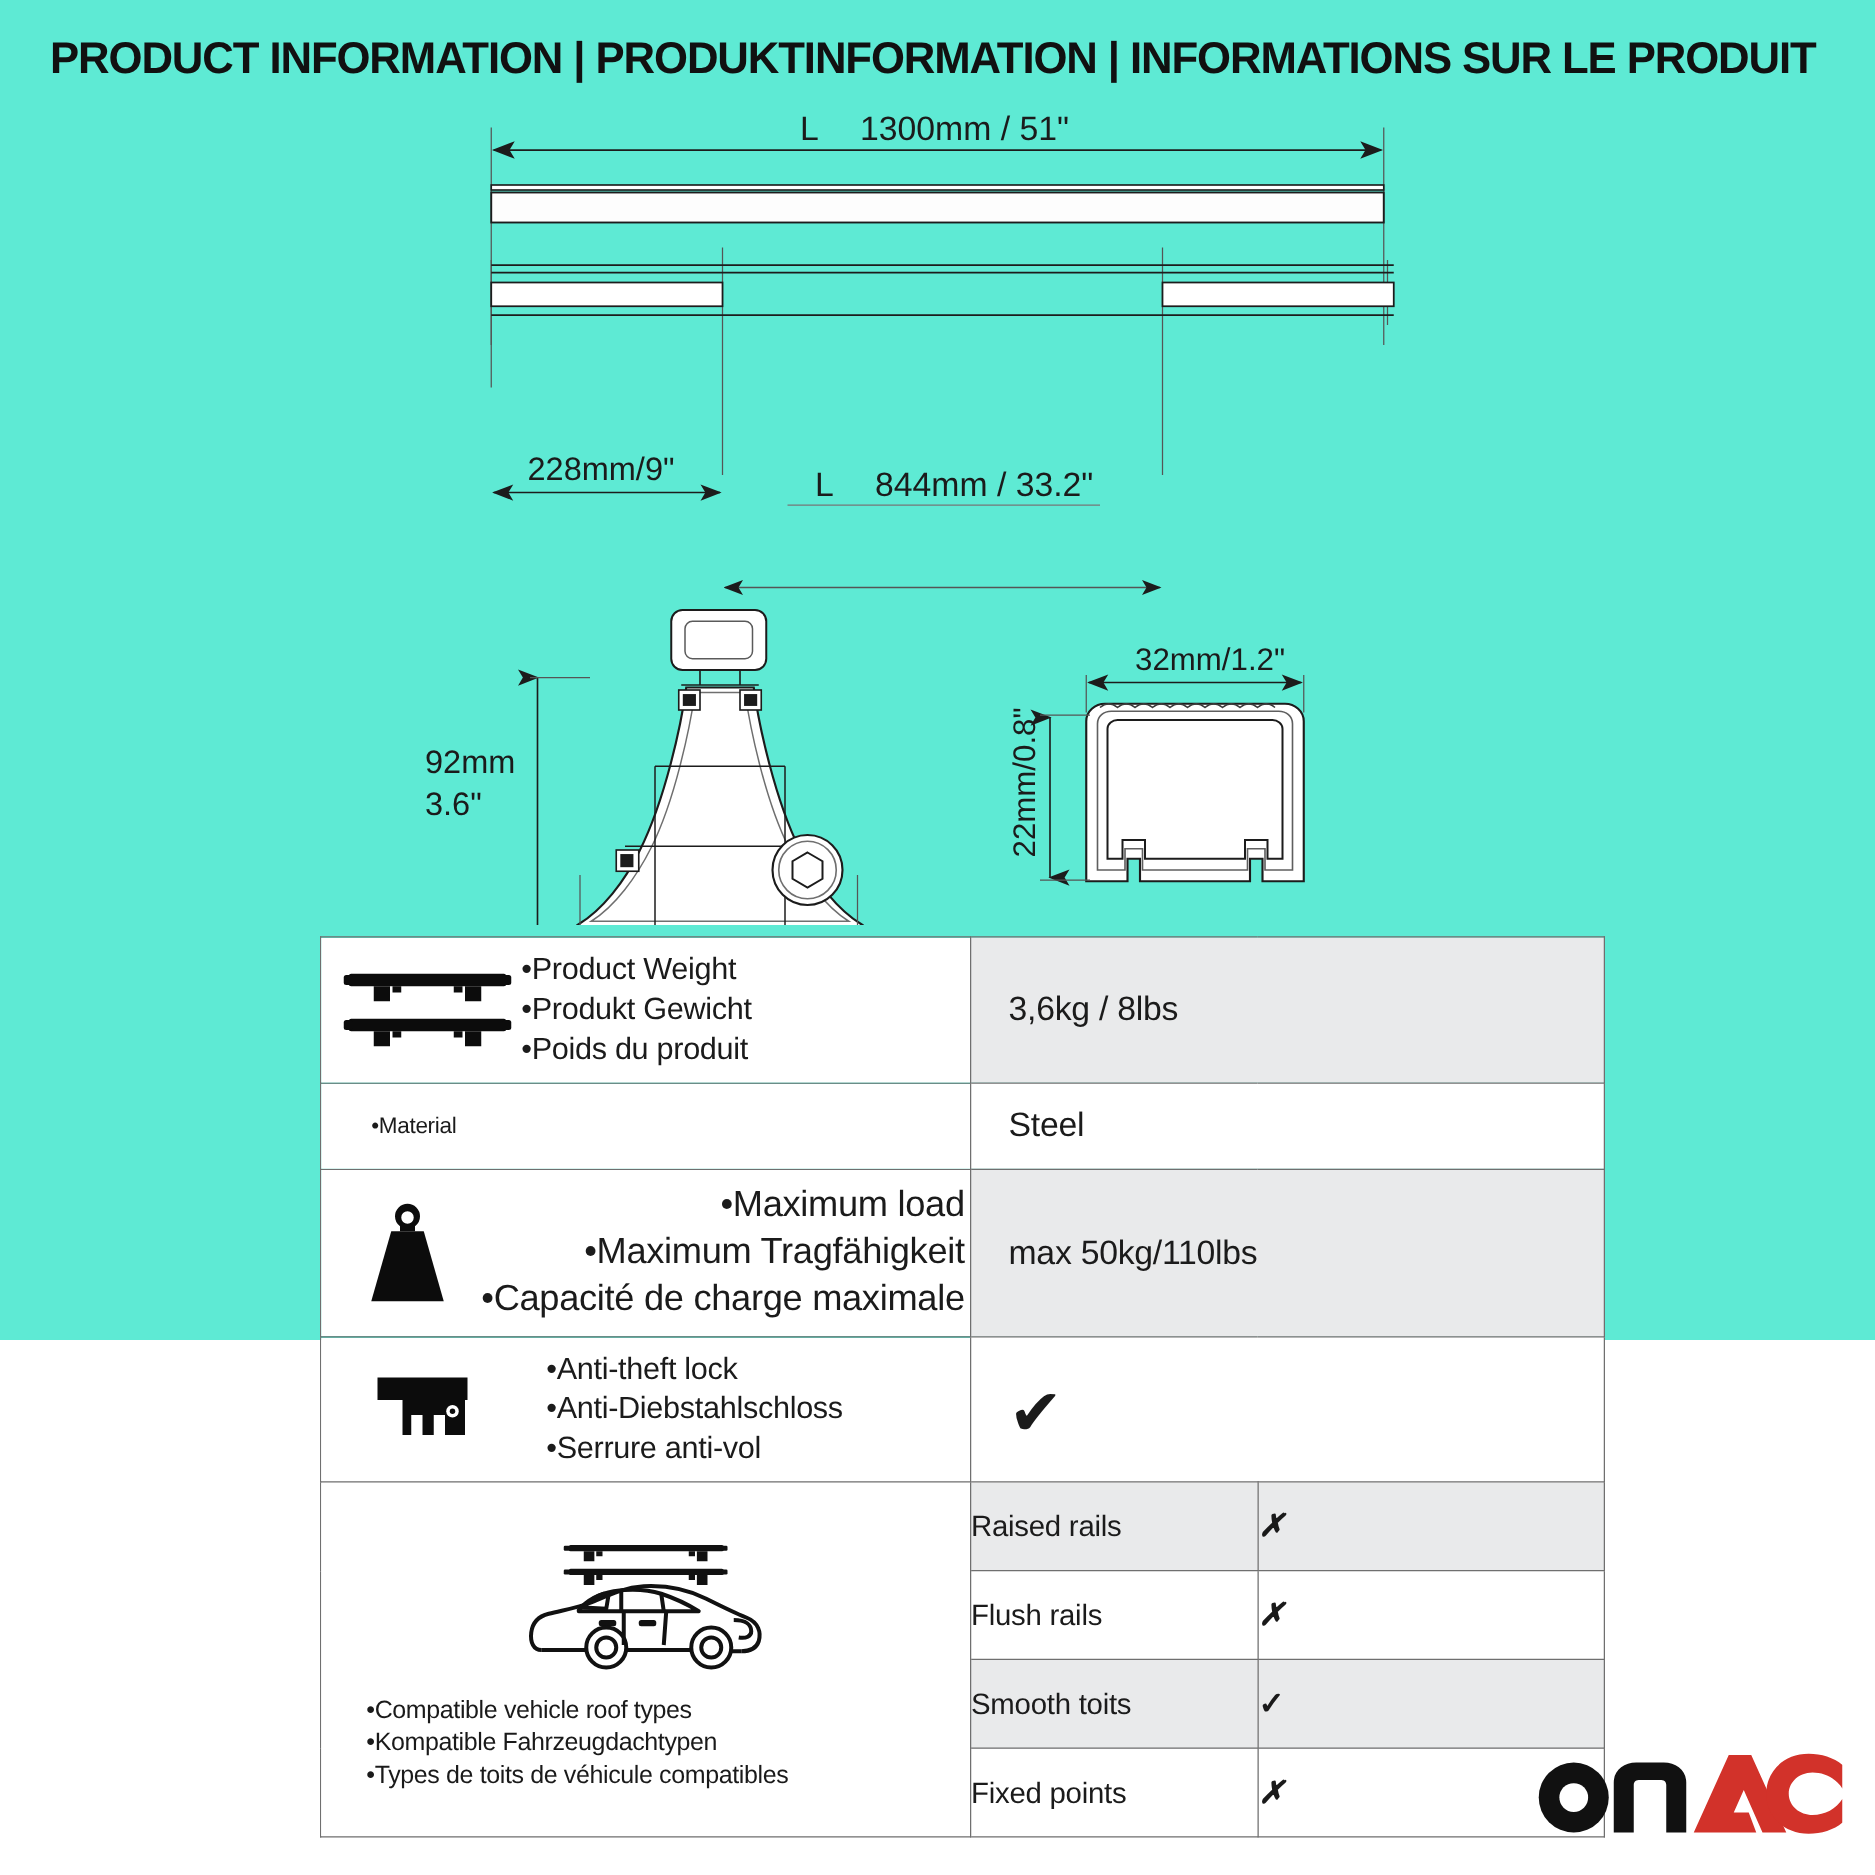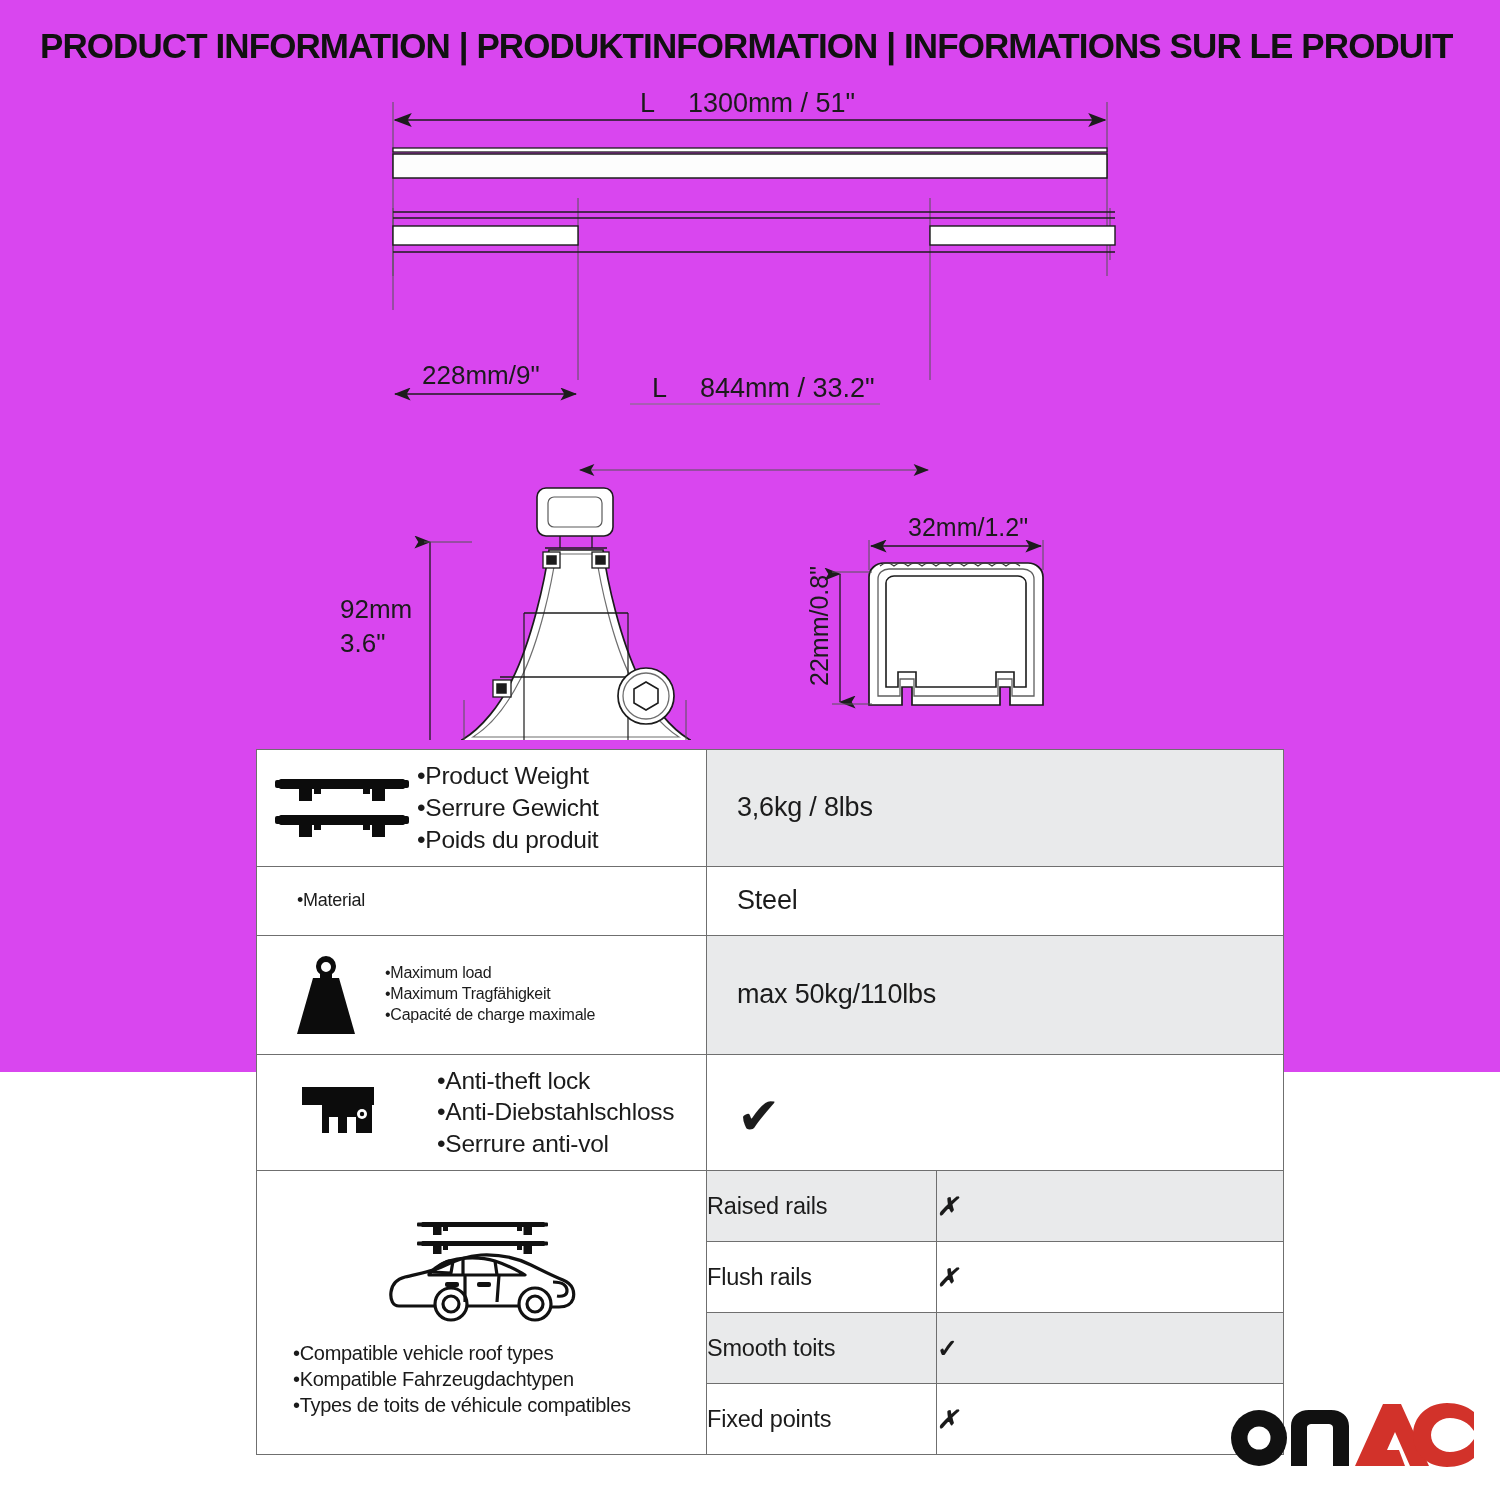--- a/index.html
+++ b/index.html
@@ -8,21 +8,21 @@
     width: 1500px; height: 1500px;
     background: #ffffff;
     font-family: "Liberation Sans", sans-serif;
     color: #1a1a1a;
     overflow: hidden;
   }
   #page {
     position: relative;
     width: 1500px;
     height: 1072px;
-    background: #d946ef;
+    background: #5eead4;
   }
 
   
   #header-title {
     position: absolute;
     left: 40px;
     top: 26px;
     width: 1430px;
     font-size: 35.5px;
     font-weight: 700;
@@ -325,21 +325,21 @@
                   <rect x="12" y="44" width="126" height="10" rx="2"></rect>
                   <rect x="8" y="45" width="7" height="8" rx="2"></rect>
                   <rect x="135" y="45" width="7" height="8" rx="2"></rect>
                   <path d="M32,54 h22 v5 h-7 v-5 h-2 v12 h-13 z"></path>
                   <path d="M96,54 h22 v12 h-13 v-12 h-2 v5 h-7 z"></path>
                 </g>
               </svg>
             </div>
             <div class="label-lines">
               <div class="ln">•Product Weight</div>
-              <div class="ln">•Serrure Gewicht</div>
+              <div class="ln">•Produkt Gewicht</div>
               <div class="ln">•Poids du produit</div>
             </div>
           </div>
         </td>
         <td class="value-cell shaded" colspan="2">3,6kg / 8lbs</td>
       </tr>
 
       <tr class="material-row">
         <td class="label-cell plain">
           <div class="label-flex">
@@ -356,21 +356,21 @@
           <div class="label-flex" style="min-height:118px;">
             <div class="label-icon" style="width:118px;">
               <svg width="78" height="86" viewBox="0 0 78 86">
                 <g fill="#0c0c0c">
                   <path d="M39,4 a10,10 0 0 1 10,10 a10,10 0 0 1 -4,8 l0,4 l-12,0 l0,-4 a10,10 0 0 1 -4,-8 a10,10 0 0 1 10,-10 z
                            M39,10 a5,5 0 0 0 -5,5 a5,5 0 0 0 5,5 a5,5 0 0 0 5,-5 a5,5 0 0 0 -5,-5 z"></path>
                   <path d="M26,26 l26,0 l16,56 l-58,0 z"></path>
                 </g>
               </svg>
             </div>
-            <div class="label-lines" style="font-size:16px;">
+            <div class="label-lines" style="font-size:29px;text-align:right;">
               <div class="ln">•Maximum load</div>
               <div class="ln">•Maximum Tragfähigkeit</div>
               <div class="ln">•Capacité de charge maximale</div>
             </div>
           </div>
         </td>
         <td class="value-cell shaded" colspan="2">max 50kg/110lbs</td>
       </tr>
 
       <tr>

